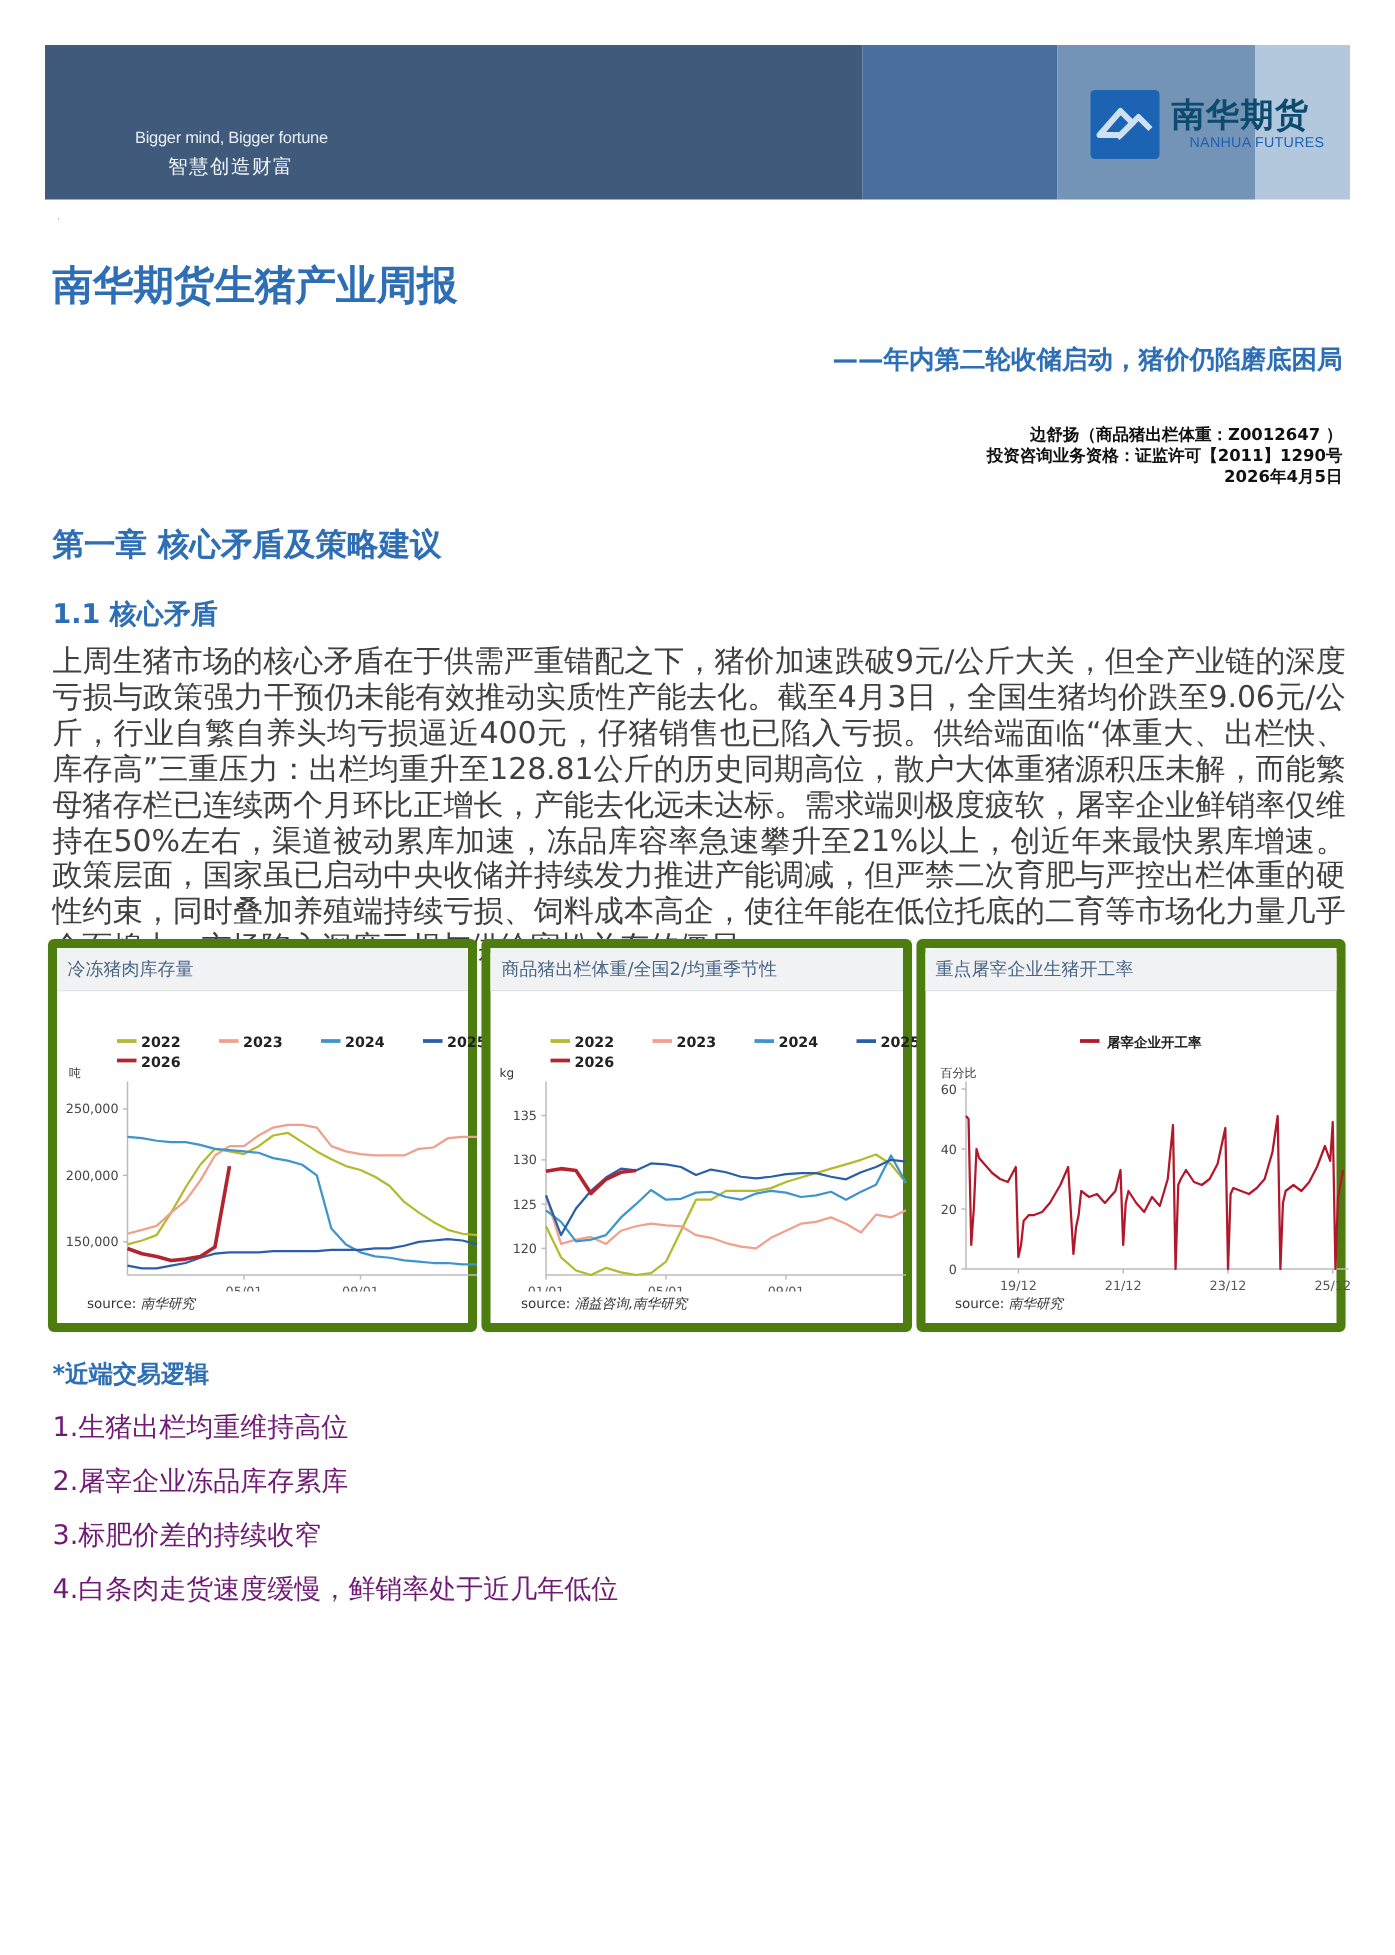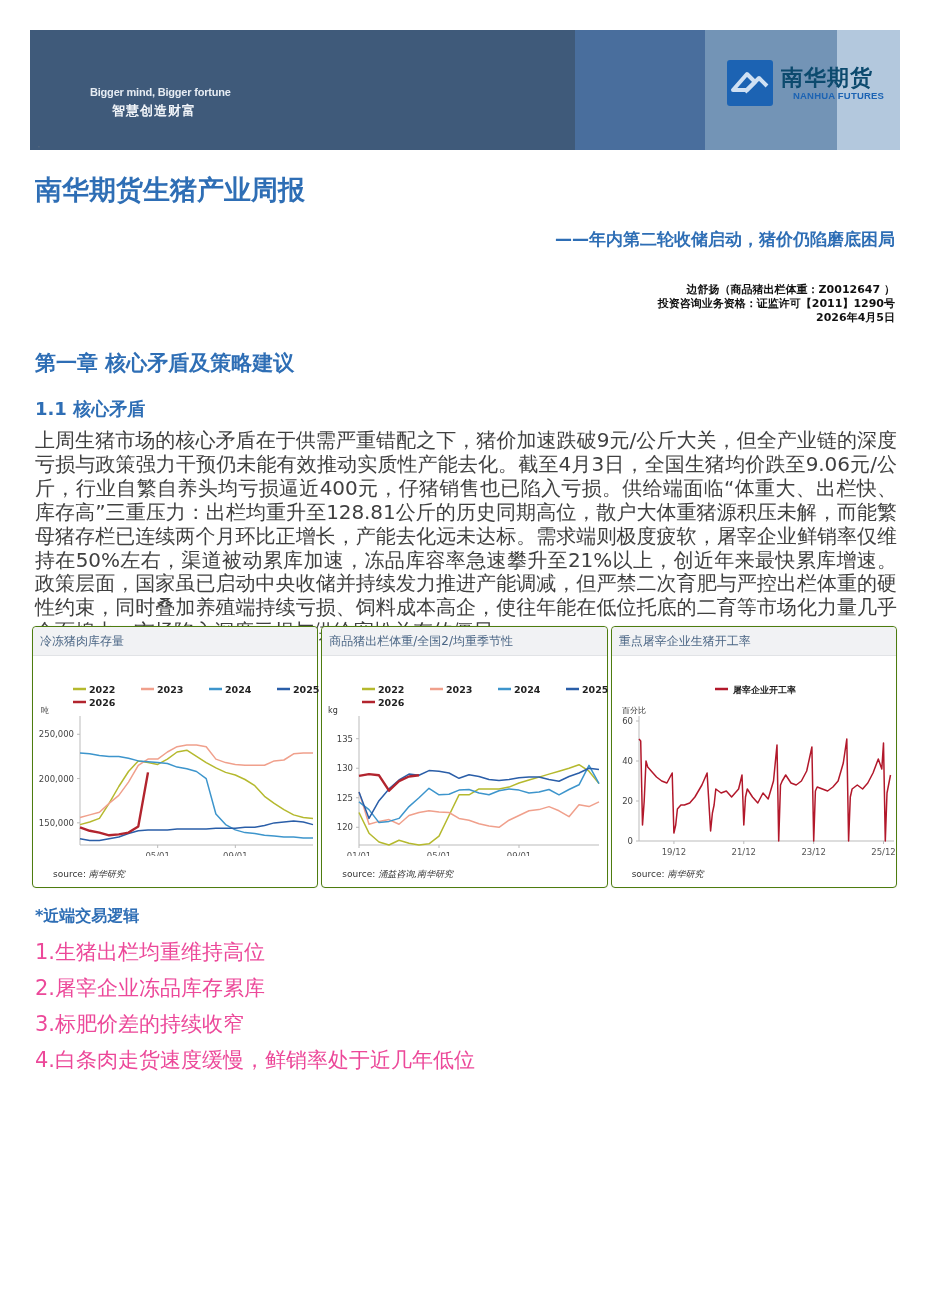--- a/index.html
+++ b/index.html
@@ -1,55 +1,55 @@
 <!DOCTYPE html>
 <html><head>
 <meta charset="utf-8">
 <style>
   html, body { margin: 0; padding: 0; background: #ffffff; }
   body { width: 930px; height: 1303px; position: relative; overflow: hidden;
          font-family: "DejaVu Sans", "Liberation Sans", sans-serif; color: #111; }
 
   
-  .banner { position: absolute; left: 30px; top: 30px; width: 870px; height: 120px; display: flex; font-weight: bold; }
+  .banner { position: absolute; left: 30px; top: 30px; width: 870px; height: 103px; display: flex; }
   .banner .seg1 { width: 545px; background: #3f5a7a; position: relative; }
   .banner .seg2 { width: 130px; background: #496e9d; }
   .banner .seg3 { width: 132px; background: #7394b6; }
   .banner .seg4 { width: 63px; background: #b3c8dd; }
   .slogan-en { position: absolute; left: 60px; top: 56px; font-size: 11px; color: #e6ecf3; font-family: "Liberation Sans", sans-serif; letter-spacing: -0.2px; }
   .slogan-cn { position: absolute; left: 82px; top: 72px; font-size: 13px; color: #f2f5f9; letter-spacing: 1px; }
   .logo { position: absolute; left: 727px; top: 60px; display: flex; align-items: center; }
   .logo-mark { width: 46px; height: 46px; background: #1c63b3; border-radius: 3px; position: relative; overflow: hidden; }
   .logo-mark svg { position: absolute; left: 0; top: 0; }
   .logo-text { margin-left: 8px; }
   .logo-cn { font-size: 22px; font-weight: bold; color: #0c4a6e; letter-spacing: 1px; line-height: 24px; }
-  .logo-en { font-size: 9.5px; font-weight: bold; color: #1c63b3; font-family: "Liberation Sans", sans-serif; letter-spacing: 0.2px; padding-left: 12px; }
+  .logo-en { font-size: 9.5px; font-weight: normal; color: #1c63b3; font-family: "Liberation Sans", sans-serif; letter-spacing: 0.2px; padding-left: 12px; }
   .tiny-dot { position: absolute; left: 38px; top: 143px; font-size: 6px; color: #888; }
 
   
   .main-title { position: absolute; left: 35px; top: 172px; font-size: 27px; font-weight: bold; color: #2e6eb5; letter-spacing: 0px; }
   .sub-title { position: absolute; right: 35px; top: 228px; font-size: 17px; font-weight: bold; color: #2e6eb5; }
   .meta { position: absolute; right: 35px; top: 283px; text-align: right; font-size: 11px; font-weight: bold; line-height: 14px; color: #111; }
 
   .chapter { position: absolute; left: 35px; top: 349px; font-size: 21px; font-weight: bold; color: #2e6eb5; }
   .section { position: absolute; left: 35px; top: 397px; font-size: 18px; font-weight: bold; color: #2e6eb5; }
 
   .body-text { position: absolute; left: 35px; top: 429px; width: 862px; font-size: 20px; line-height: 23.9px; color: #404040; text-align: justify; letter-spacing: -0.1px; }
 
   
   .charts { position: absolute; left: 32px; top: 626px; width: 865px; height: 262px; display: flex; gap: 3px; }
-  .card { flex: 1; border: 1px solid #4d7c0f; border-radius: 4px; background: #fff; position: relative; box-shadow: 0 0 2px rgba(0,0,0,0.08); }
+  .card { flex: 1; border: 6px solid #4d7c0f; border-radius: 4px; background: #fff; position: relative; box-shadow: 0 0 2px rgba(0,0,0,0.08); }
   .card-head { height: 28px; background: #f1f2f4; border-bottom: 1px solid #e1e3e6; border-radius: 4px 4px 0 0; font-size: 12px; color: #4a6584; line-height: 28px; padding-left: 7px; }
   .card svg.plot { position: absolute; left: 0; top: 29px; }
   .card-source { position: absolute; left: 20px; bottom: 6px; font-size: 9px; color: #333; }
   .card-source i { color: #333; }
 
   
   .logic-title { position: absolute; left: 35px; top: 906px; font-size: 16px; font-weight: bold; color: #2e6eb5; }
-  .logic-list { position: absolute; left: 35px; top: 941px; font-size: 21px; color: #ec4899; }
+  .logic-list { position: absolute; left: 35px; top: 941px; font-size: 18px; color: #701a75; }
   .logic-list div { height: 36px; line-height: 22px; }
 </style>
 </head>
 <body>
 
 <div class="banner">
   <div class="seg1">
     <div class="slogan-en">Bigger mind, Bigger fortune</div>
     <div class="slogan-cn">智慧创造财富</div>
   </div>

